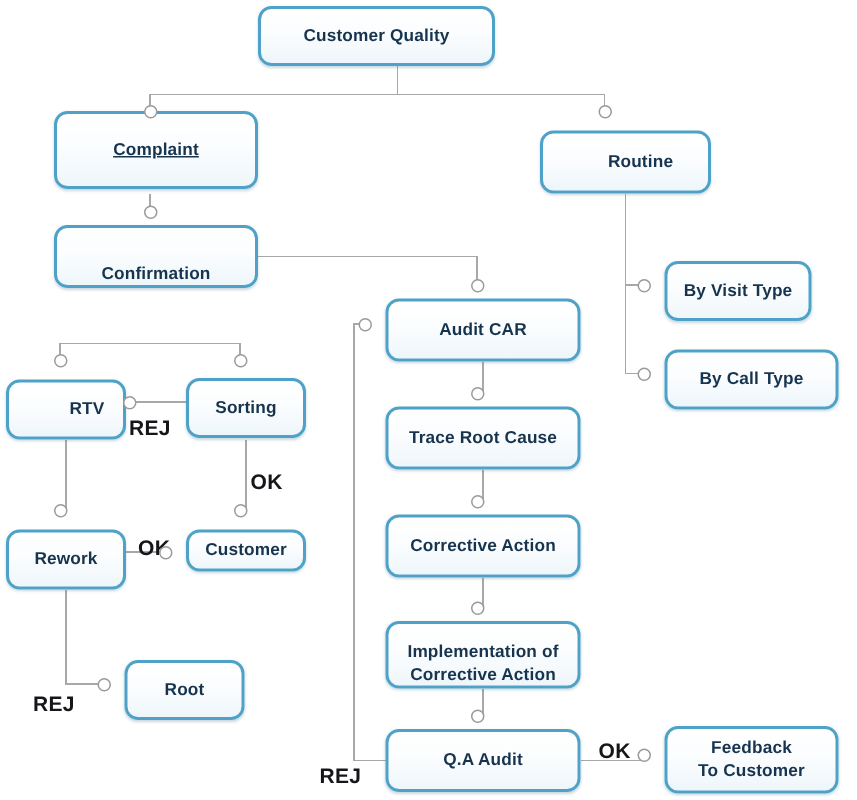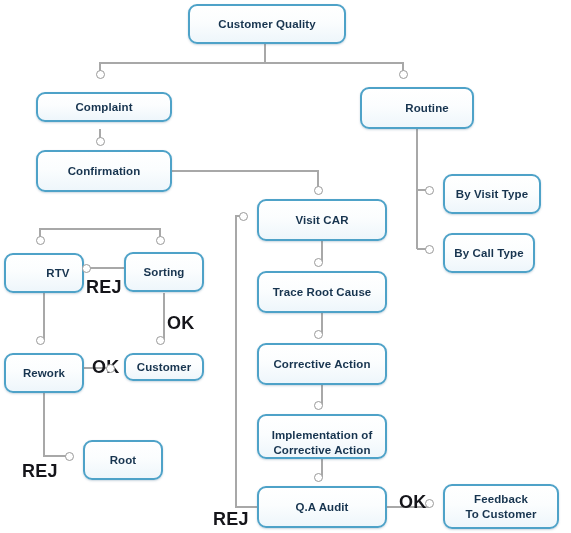--- a/index.html
+++ b/index.html
@@ -45,21 +45,21 @@
     z-index: 2;
   }
   .node .label {
     display: block;
     padding: 0 6px;
     white-space: pre-line;
   }
   .edge-label {
     position: absolute;
     color: #15151a;
-    font-size: 18px;
+    font-size: 14px;
     font-weight: bold;
     letter-spacing: 0.2px;
     z-index: 3;
     white-space: nowrap;
   }
   .conn {
     position: absolute;
     width: 9px;
     height: 9px;
     box-sizing: border-box;
@@ -104,46 +104,46 @@
       <path d="M164,293 L164,340"></path>
 
       <path d="M44,293 L44,340"></path>
 
       <path d="M84,368 L110,368"></path>
 
       <path d="M44,393 L44,456 L69,456"></path>
     </g>
   </svg>
 
-  <div class="node" style="left:188px; top:4px; width:158px; height:40px;">
+  <div class="node" style="left:172px; top:4px; width:158px; height:40px;">
     <span class="label">Customer   Quality</span>
   </div>
 
-  <div class="node" style="left:36px; top:92px; width:136px; height:30px;">
+  <div class="node" style="left:36px; top:74px; width:136px; height:52px;text-decoration:underline;">
     <span class="label">Complaint</span>
   </div>
 
   <div class="node" style="left:360px; top:87px; width:114px; height:42px;padding-left:20px;">
     <span class="label">Routine</span>
   </div>
 
-  <div class="node" style="left:36px; top:150px; width:136px; height:42px;">
+  <div class="node" style="left:36px; top:150px; width:136px; height:42px;align-items:flex-end;">
     <span class="label">Confirmation</span>
   </div>
 
   <div class="node" style="left:443px; top:174px; width:98px; height:40px;">
     <span class="label">By Visit Type</span>
   </div>
 
-  <div class="node" style="left:443px; top:233px; width:92px; height:40px;">
+  <div class="node" style="left:443px; top:233px; width:116px; height:40px;">
     <span class="label">By Call Type</span>
   </div>
 
   <div class="node" style="left:257px; top:199px; width:130px; height:42px;">
-    <span class="label">Visit CAR</span>
+    <span class="label">Audit CAR</span>
   </div>
 
   <div class="node" style="left:257px; top:271px; width:130px; height:42px;">
     <span class="label">Trace Root Cause</span>
   </div>
 
   <div class="node" style="left:257px; top:343px; width:130px; height:42px;">
     <span class="label">Corrective Action</span>
   </div>
 

